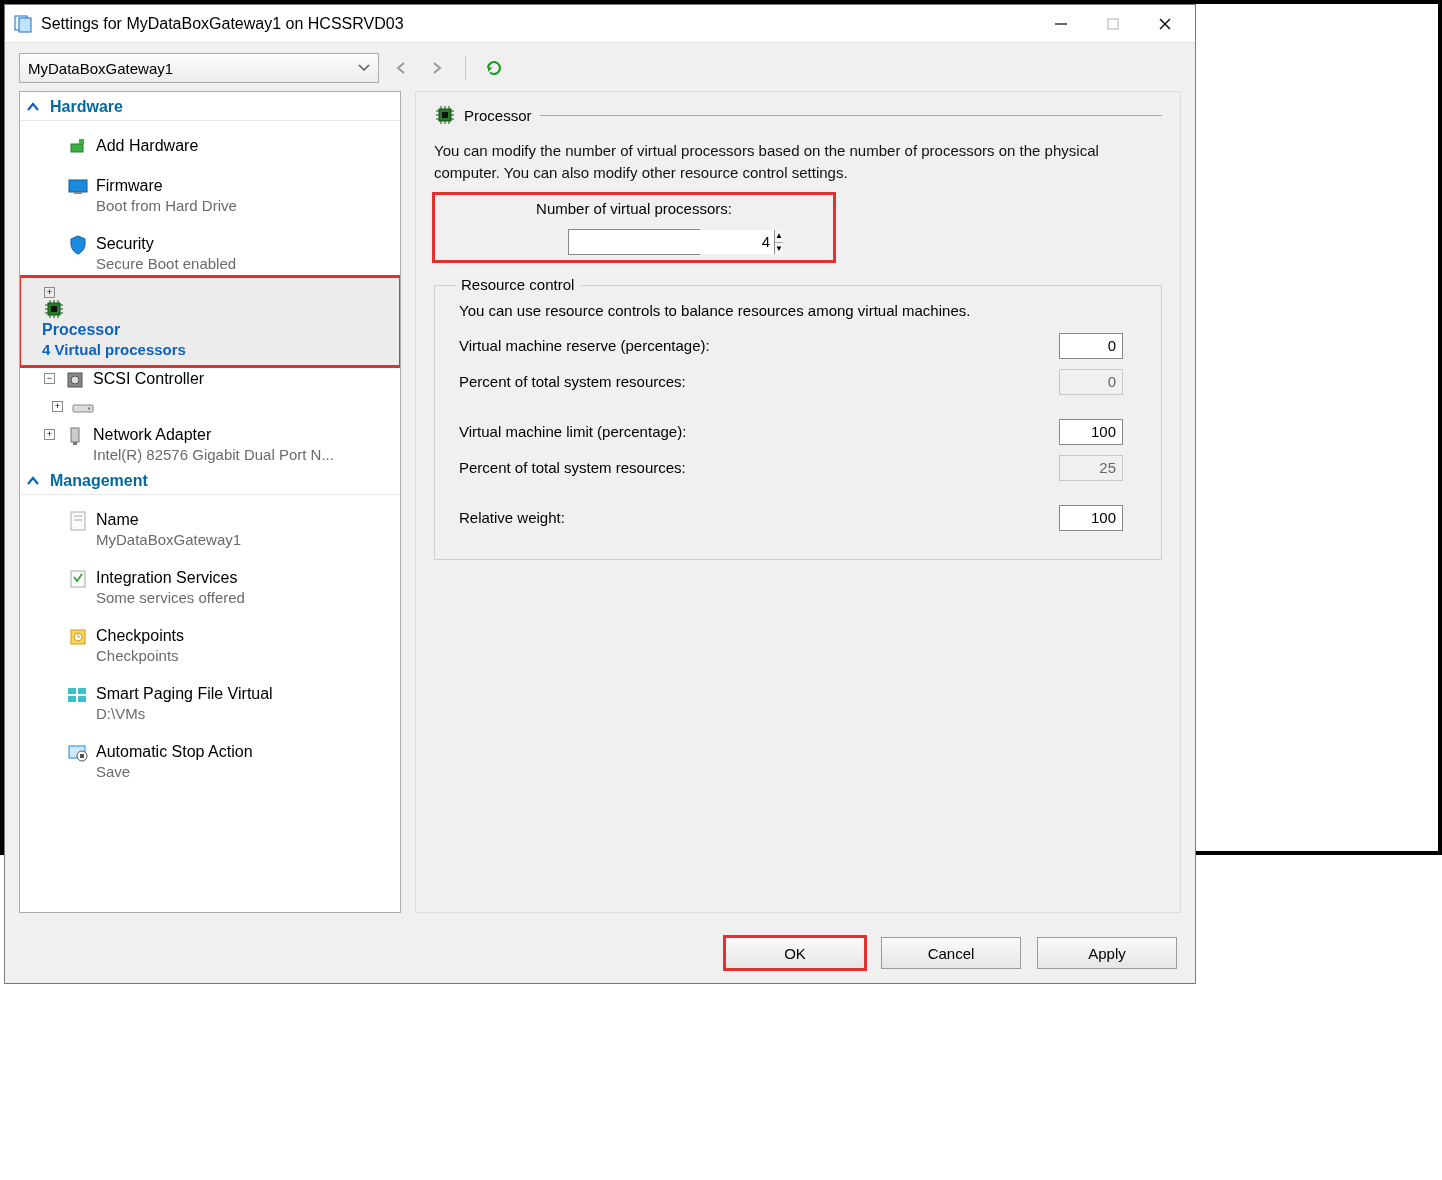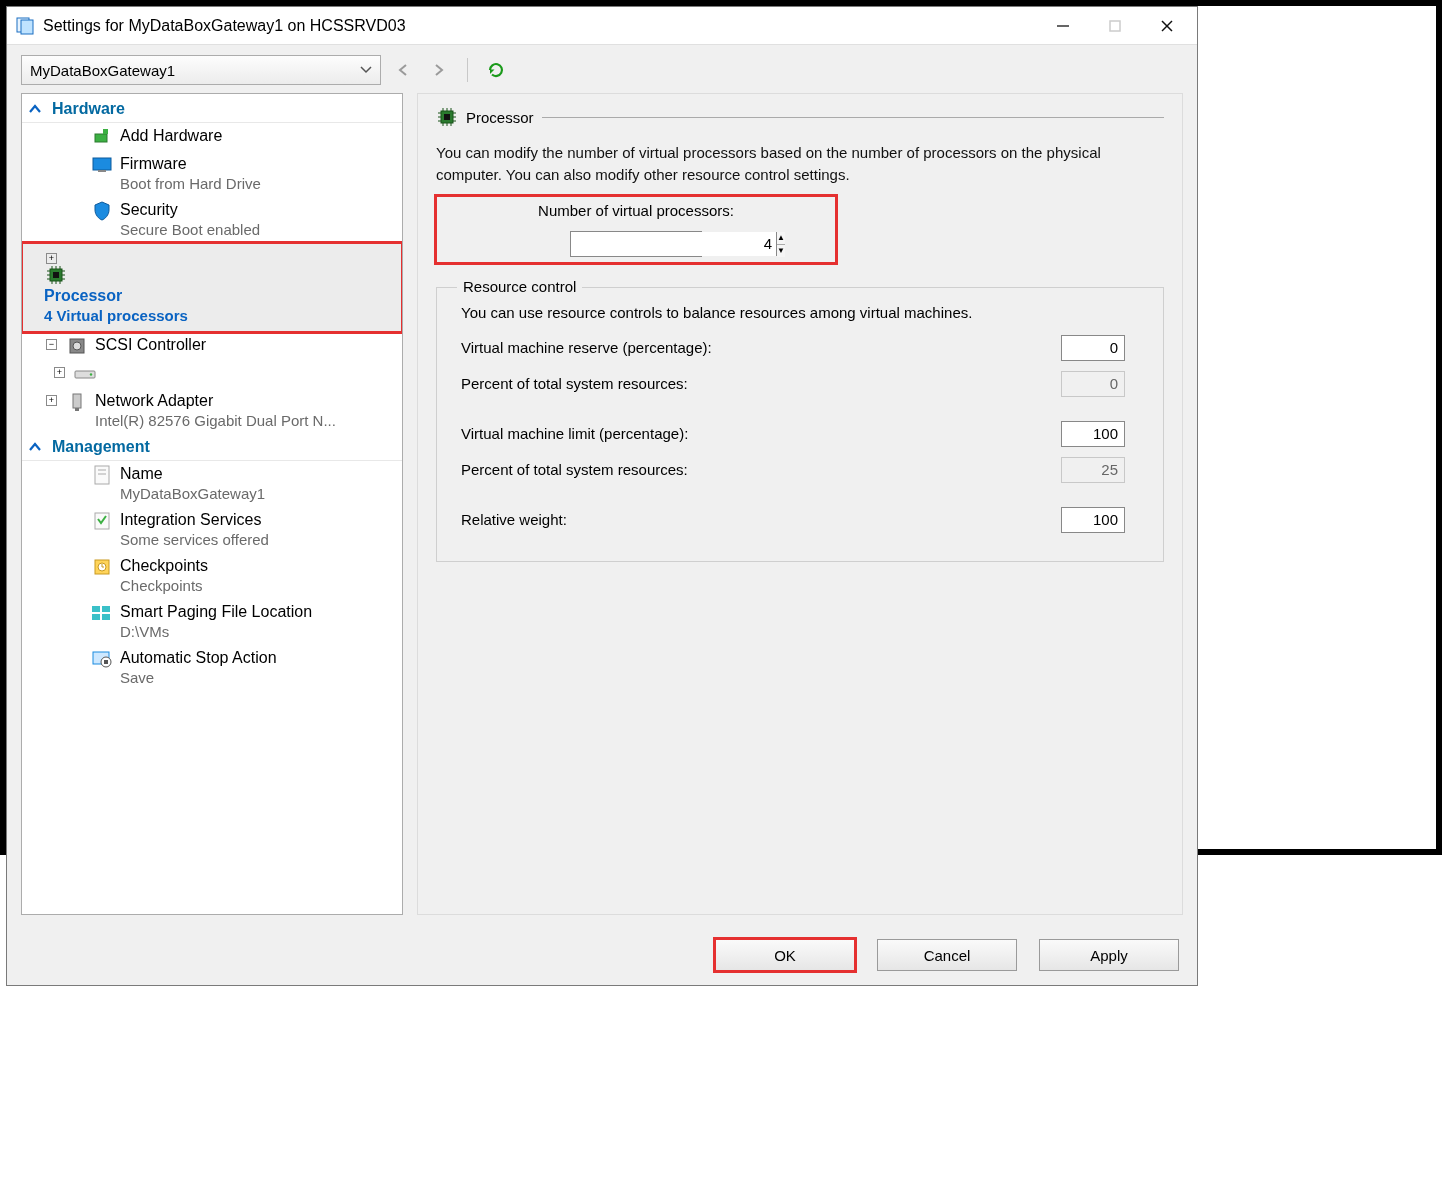--- a/index.html
+++ b/index.html
@@ -7,21 +7,21 @@
   body {
     font-family: "Segoe UI", Tahoma, sans-serif;
     font-size: 15px;
     color: #000;
     background: #fff;
     width: 1442px;
     height: 1180px;
     overflow: hidden;
   }
   .outer-frame {
-    border: 6px solid #000000;
+    border: 4px solid #000000;
     width: 1442px;
     height: 855px;
     position: relative;
   }
   .window {
     width: 1192px;
     height: 980px;
     border: 1px solid #7a7a7a;
     background: #f0f0f0;
     position: relative;
@@ -138,21 +138,21 @@
     margin-right: 8px;
   }
   .tree-item .icon-slot {
     width: 24px; height: 22px;
     display: flex; align-items: center; justify-content: center;
     margin-right: 6px;
   }
   .tree-item .labels { display: flex; flex-direction: column; }
   .tree-item .lbl { font-size: 16px; color: #000; line-height: 20px;}
   .tree-item .sub { font-size: 15px; color: #6a6a6a; line-height: 20px; }
-  .indent1 { padding-left: 68px; }
+  .indent1 { padding-left: 46px; margin-top: 12px; }
   .indent-exp { padding-left: 22px; }
   .indent2 { padding-left: 60px; }
   .tree-item.selected {
     background: #ececec;
   }
   .tree-item.selected .lbl, .tree-item.selected .sub { color: #0a63c2; font-weight: bold; }
   .highlight-red {
     outline: 3px solid #e53030;
     outline-offset: -1px;
     flex-direction: column;
@@ -230,21 +230,21 @@
     background: #f0f0f0;
     border: 1px solid #c8c8c8;
     color: #666;
   }
   
   .footer {
     position: absolute;
     bottom: 14px;
     right: 18px;
     display: flex;
-    gap: 22px;
+    gap: 16px;
   }
   .btn {
     width: 140px;
     height: 32px;
     border: 1px solid #9a9a9a;
     background: linear-gradient(#fafafa,#e6e6e6);
     display: flex;
     align-items: center;
     justify-content: center;
     font-size: 15px;
@@ -484,21 +484,21 @@
       <div class="tree-item indent1">
         <span class="icon-slot">
           <svg width="22" height="16">
                 <rect x="1" y="1" width="8" height="6" fill="#3ac0c8"></rect>
                 <rect x="1" y="9" width="8" height="6" fill="#3ac0c8"></rect>
                 <rect x="11" y="1" width="8" height="6" fill="#3ac0c8"></rect>
                 <rect x="11" y="9" width="8" height="6" fill="#3ac0c8"></rect>
               </svg>
         </span>
         <div class="labels">
-          <span class="lbl">Smart Paging File Location</span>
+          <span class="lbl">Smart Paging File Virtual</span>
           <span class="sub">D:\VMs</span>
         </div>
       </div>
 
 
       <div class="tree-item indent1">
         <span class="icon-slot">
           <svg width="20" height="18">
                 <rect x="1" y="2" width="16" height="12" fill="#cde8ff" stroke="#1b8be0"></rect>
                 <circle cx="14" cy="12" r="5" fill="#fff" stroke="#555"></circle>

